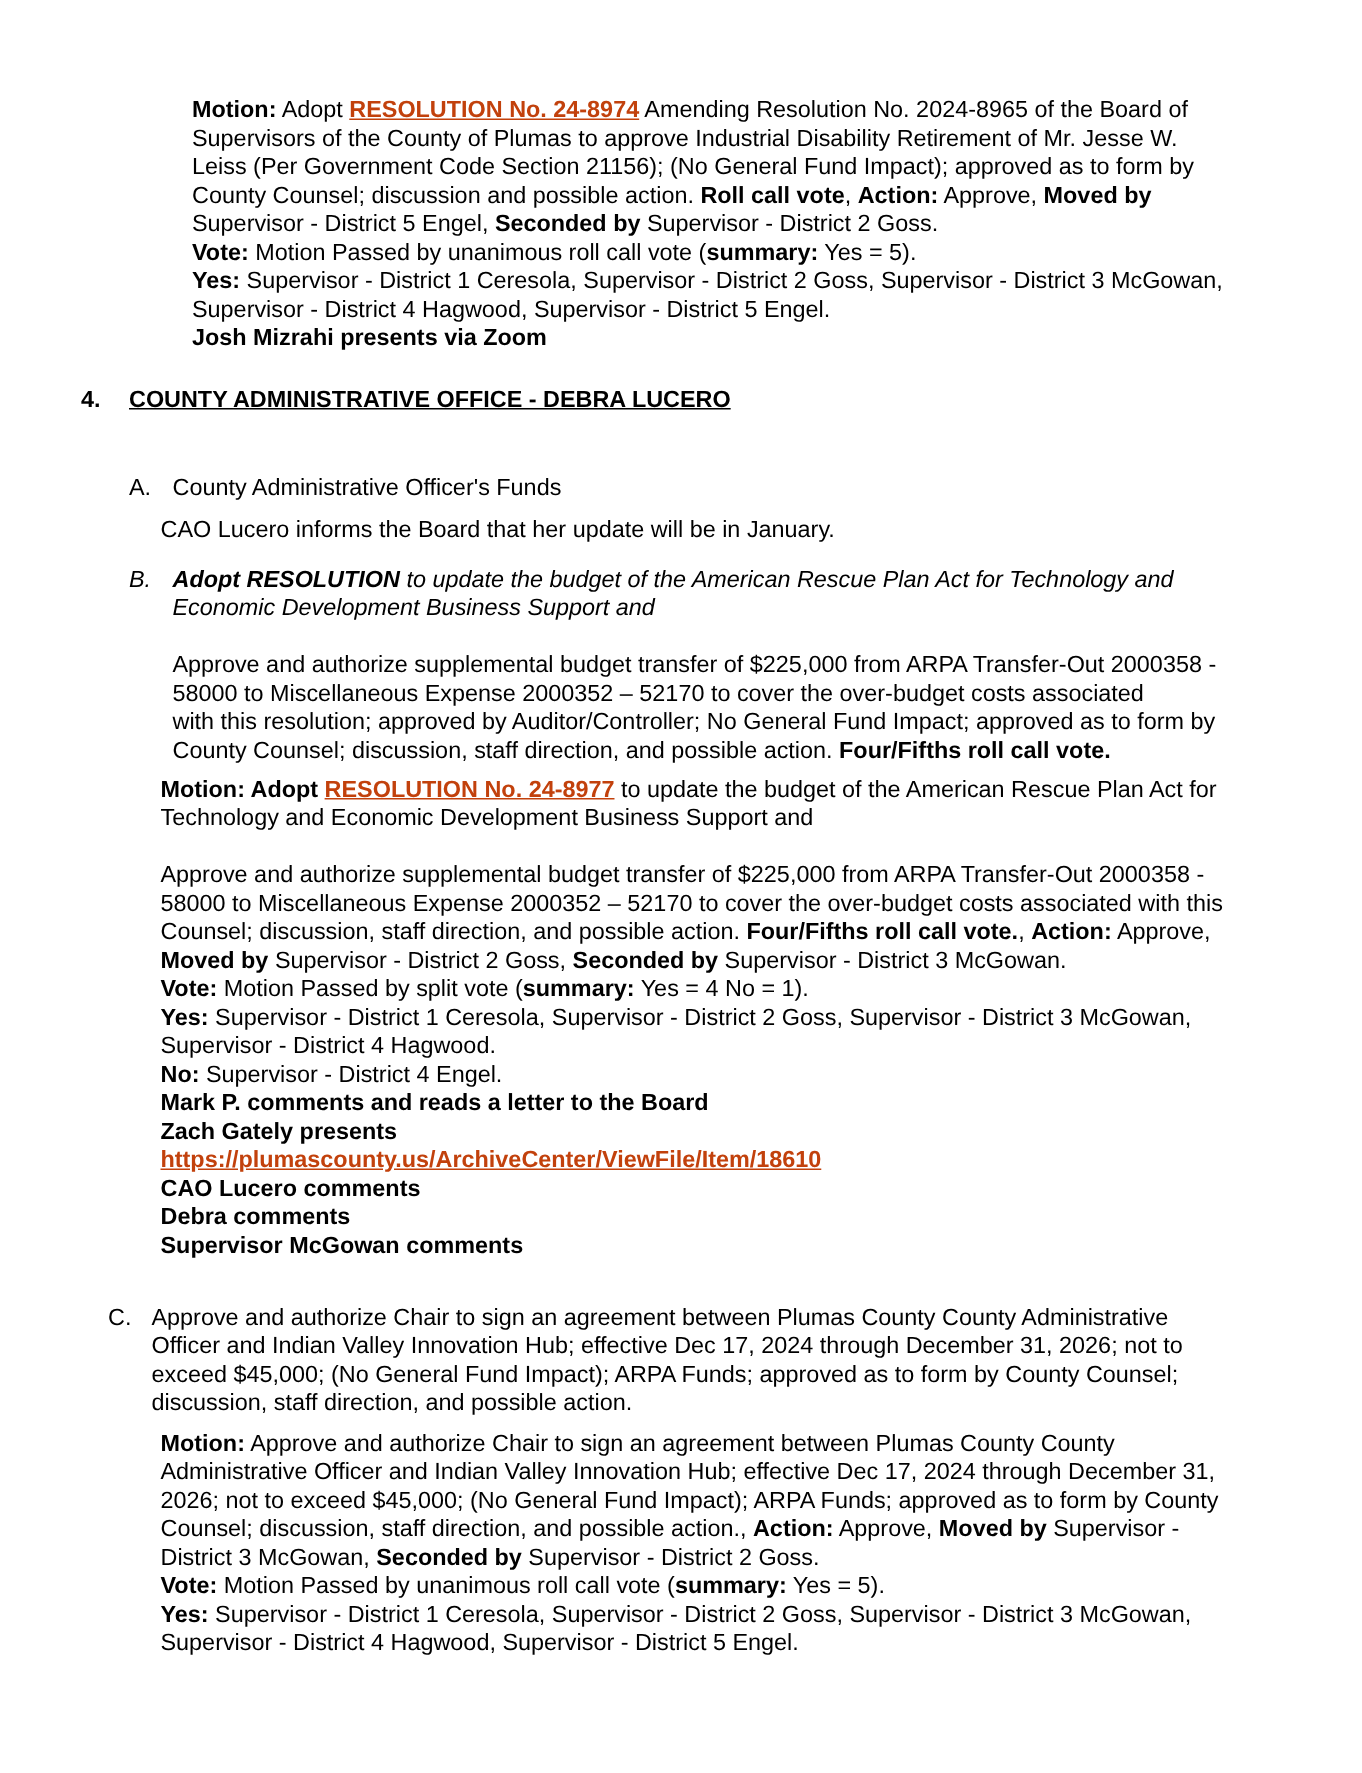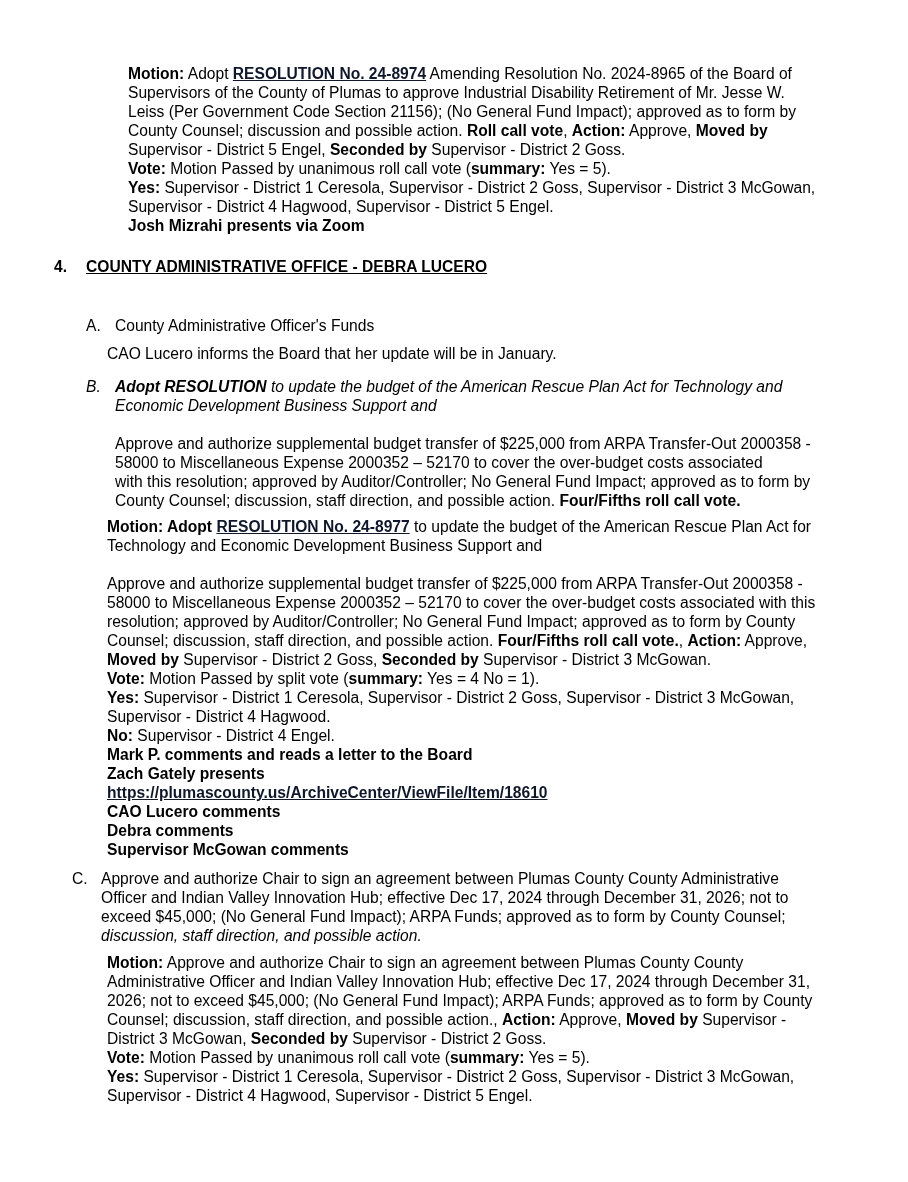--- a/index.html
+++ b/index.html
@@ -2,21 +2,21 @@
 <html><head>
 <meta charset="utf-8">
 <style>
   html, body { margin: 0; padding: 0; background: #ffffff; }
   body {
     width: 908px; height: 1182px; position: relative; overflow: hidden;
     font-family: "Liberation Sans", sans-serif; font-size: 15.6px; line-height: 19px; color: #000;
   }
   .abs { position: absolute; }
   b, .b { font-weight: bold; }
-  a.link { color: #0f172a; text-decoration: underline; font-weight: bold; }
+  a.link { color: #c2410c; text-decoration: underline; font-weight: bold; }
   .line { white-space: nowrap; }
   .heading { font-weight: bold; text-decoration: underline; }
 </style>
 </head>
 <body>
 
 <div class="abs" style="left:128px; top:64px;">
   <div class="line"><b>Motion:</b><span> Adopt </span><a class="link" href="#">RESOLUTION No. 24-8974</a><span> Amending Resolution No. 2024-8965 of the Board of</span></div>
   <div class="line">Supervisors of the County of Plumas to approve Industrial Disability Retirement of Mr. Jesse W.</div>
   <div class="line">Leiss (Per Government Code Section 21156); (No General Fund Impact); approved as to form by</div>
@@ -49,40 +49,39 @@
 </div>
 
 <div class="abs" style="left:107px; top:517px;">
   <div class="line"><b>Motion: Adopt </b><a class="link" href="#">RESOLUTION No. 24-8977</a><span> to update the budget of the American Rescue Plan Act for</span></div>
   <div class="line">Technology and Economic Development Business Support and</div>
 </div>
 
 <div class="abs" style="left:107px; top:574px;">
   <div class="line"> Approve and authorize supplemental budget transfer of $225,000 from ARPA Transfer-Out 2000358 -</div>
   <div class="line">58000 to Miscellaneous Expense 2000352 – 52170 to cover the over-budget costs associated with this</div>
-  <div class="line">resolution; approved by Auditor/Controller; No General Fund Impact; approved as to form by County</div>
   <div class="line"><span>Counsel; discussion, staff direction, and possible action. </span><b>Four/Fifths roll call vote.</b><span>, </span><b>Action:</b><span> Approve,</span></div>
   <div class="line"><b>Moved by</b><span> Supervisor - District 2 Goss, </span><b>Seconded by</b><span> Supervisor - District 3 McGowan.</span></div>
   <div class="line"><b>Vote:</b><span> Motion Passed by split vote (</span><b>summary:</b><span> Yes = 4 No = 1).</span></div>
   <div class="line"><b>Yes:</b><span> Supervisor - District 1 Ceresola, Supervisor - District 2 Goss, Supervisor - District 3 McGowan,</span></div>
   <div class="line">Supervisor - District 4 Hagwood.</div>
   <div class="line"><b>No:</b><span> Supervisor - District 4 Engel.</span></div>
   <div class="line b">Mark P. comments and reads a letter to the Board</div>
   <div class="line b">Zach Gately presents</div>
   <div class="line"><a class="link" href="#">https://plumascounty.us/ArchiveCenter/ViewFile/Item/18610</a></div>
   <div class="line b">CAO Lucero comments</div>
   <div class="line b">Debra comments</div>
   <div class="line b">Supervisor McGowan comments</div>
 </div>
 
 <div class="abs" style="left:72px; top:869px;">
   <div class="line"><span style="display:inline-block; width:29px;">C.</span><span>Approve and authorize Chair to sign an agreement between Plumas County County Administrative</span></div>
   <div class="line" style="padding-left:29px;">Officer and Indian Valley Innovation Hub; effective Dec 17, 2024 through December 31, 2026; not to</div>
   <div class="line" style="padding-left:29px;">exceed $45,000; (No General Fund Impact); ARPA Funds; approved as to form by County Counsel;</div>
-  <div class="line" style="padding-left:29px;font-style:italic;">discussion, staff direction, and possible action.</div>
+  <div class="line" style="padding-left:29px;">discussion, staff direction, and possible action.</div>
 </div>
 
 <div class="abs" style="left:107px; top:953px;">
   <div class="line"><b>Motion:</b><span> Approve and authorize Chair to sign an agreement between Plumas County County</span></div>
   <div class="line">Administrative Officer and Indian Valley Innovation Hub; effective Dec 17, 2024 through December 31,</div>
   <div class="line">2026; not to exceed $45,000; (No General Fund Impact); ARPA Funds; approved as to form by County</div>
   <div class="line"><span>Counsel; discussion, staff direction, and possible action., </span><b>Action:</b><span> Approve, </span><b>Moved by</b><span> Supervisor -</span></div>
   <div class="line"><span>District 3 McGowan, </span><b>Seconded by</b><span> Supervisor - District 2 Goss.</span></div>
   <div class="line"><b>Vote:</b><span> Motion Passed by unanimous roll call vote (</span><b>summary:</b><span> Yes = 5).</span></div>
   <div class="line"><b>Yes:</b><span> Supervisor - District 1 Ceresola, Supervisor - District 2 Goss, Supervisor - District 3 McGowan,</span></div>

